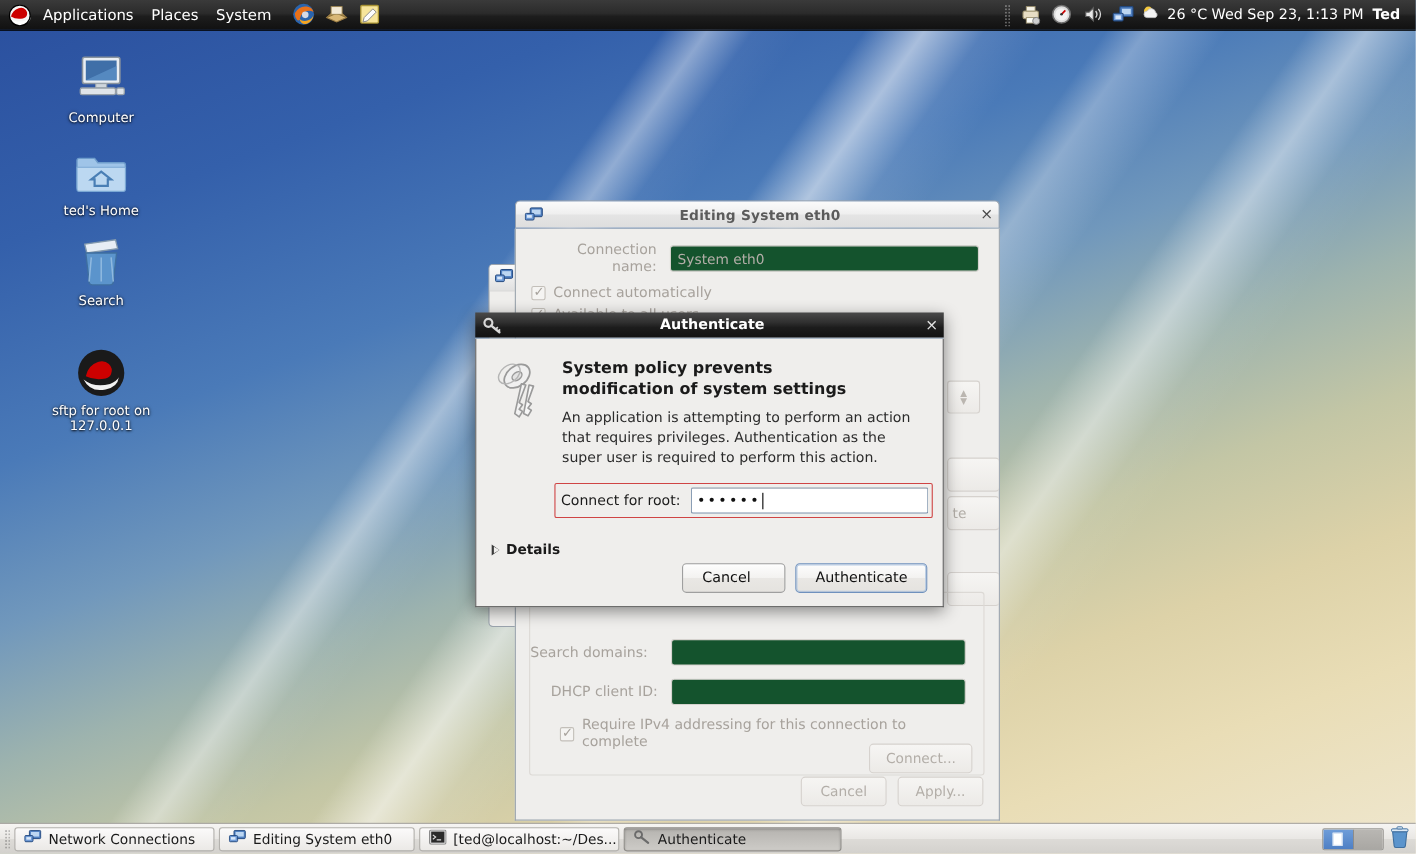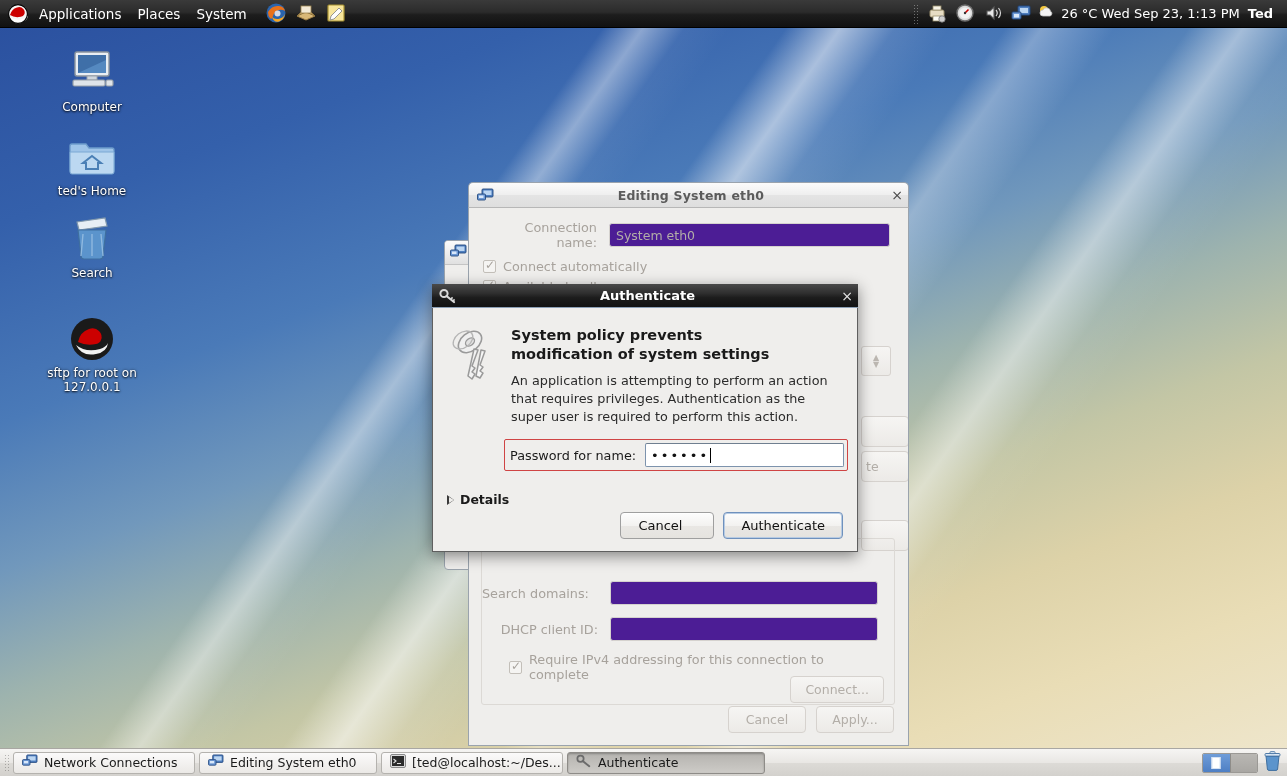--- a/index.html
+++ b/index.html
@@ -123,21 +123,21 @@
   }
   #win-editing .body {
     background: #efeeec;
     border: 1px solid #9aa3ad; border-top: none;
     height: 538px; padding: 0;
     position: relative; overflow: hidden;
   }
   .ins-text { color: #a7a29c; }
   .ins-row { display: flex; align-items: center; padding: 0 12px; }
   .ins-entry {
-    background: #4c1d95; border: 1px solid #d5d2ce; border-radius: 3px;
+    background: #14532d; border: 1px solid #d5d2ce; border-radius: 3px;
     height: 24px; color: #b3aea8; font-size: 12.5px;
     display: flex; align-items: center; padding: 0 6px;
   }
   .ins-check {
     width: 13px; height: 13px; border: 1px solid #c3bfb9; background: #f5f4f2;
     border-radius: 2px; position: relative; margin-right: 7px; flex: none;
   }
   .ins-check::after {
     content: "✓"; position: absolute; left: 1px; top: -3px;
     font-size: 12px; color: #a7a29c; line-height: 14px;
@@ -517,21 +517,21 @@
       <div style="flex:1; padding-top:2px;">
         <div id="auth-heading">
           <div>System policy prevents</div>
           <div>modification of system settings</div>
         </div>
         <div id="auth-desc">An application is attempting to perform an action that requires privileges. Authentication as the super user is required to perform this action.</div>
       </div>
     </div>
 
     <div id="pw-focusbox" style="margin-left:57px;">
-      <span id="pw-label">Password for name:</span>
+      <span id="pw-label">Connect for root:</span>
       <span id="pw-field">
         <span>••••••</span>
           <span id="pw-caret"></span>
       </span>
     </div>
 
     <div id="auth-details">
       <span class="tri-right"></span>
       <span>Details</span>
     </div>

